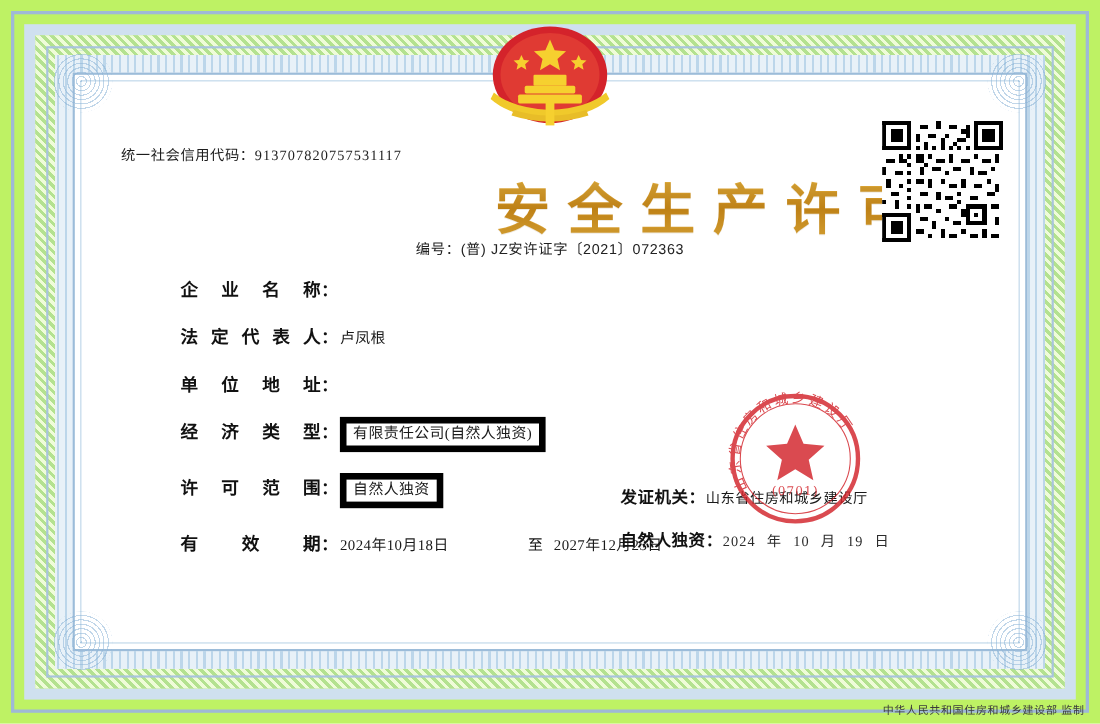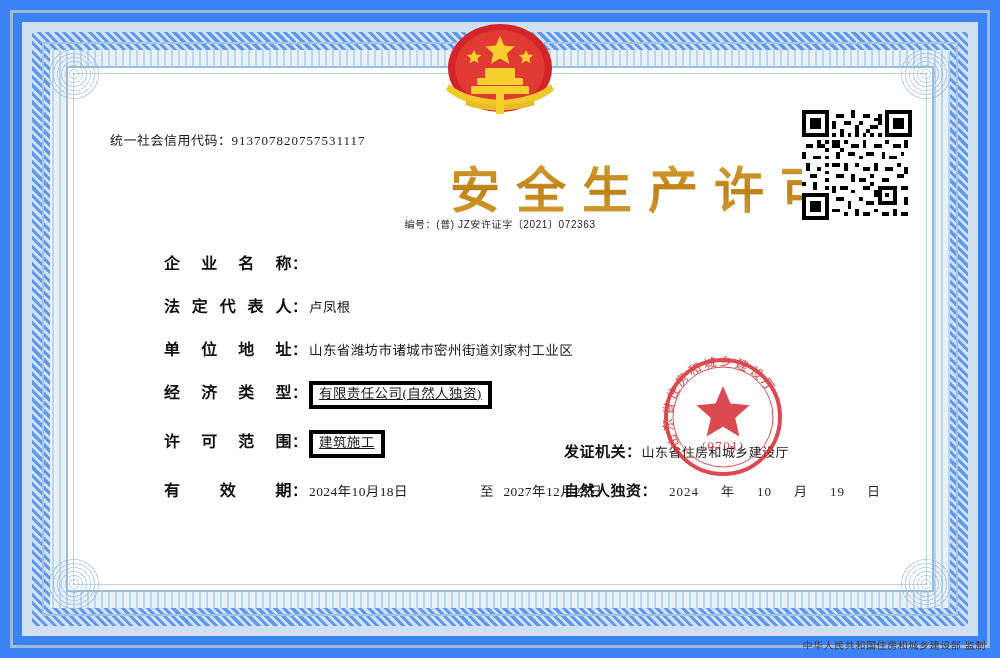--- a/index.html
+++ b/index.html
@@ -11,21 +11,21 @@
     width: 1000px;
     height: 658px;
     font-family: "Liberation Sans", sans-serif;
     overflow: hidden;
   }
 
   .certificate {
     position: relative;
     width: 1000px;
     height: 658px;
-    background: #3b82f6;
+    background: #bef264;
     box-sizing: border-box;
   }
 
   
   .border-outer {
     position: absolute;
     left: 10px;
     top: 10px;
     right: 10px;
     bottom: 10px;
@@ -177,21 +177,21 @@
     -webkit-text-fill-color: transparent;
     text-shadow: 0 1px 0 rgba(120,80,0,0.12);
   }
 
   .serial {
     position: absolute;
     left: 0;
     right: 0;
     top: 124px;
     text-align: center;
-    font-size: 10px;
+    font-size: 13px;
     color: #222;
     letter-spacing: 0.6px;
   }
 
   .fields {
     position: absolute;
     left: 76px;
     right: 20px;
     top: 158px;
   }
@@ -217,25 +217,24 @@
     font-weight: bold;
     margin-right: 2px;
   }
   .field-value {
     font-size: 13.5px;
     color: #1a1a1a;
     letter-spacing: 0.4px;
     font-family: "Liberation Serif", serif;
   }
   .field-value.boxed {
-    border: 4px solid #000000;
+    border: 6px solid #000000;
     padding: 1px 6px 2px 6px;
     display: inline-block;
     line-height: 1.25;
-    text-decoration: underline;
   }
   .date-row .field-value { margin-right: 0; }
   .date-sep {
     margin: 0 10px 0 72px;
     font-size: 13.5px;
     font-family: "Liberation Serif", serif;
   }
 
   .issuer-block {
     position: absolute;
@@ -263,21 +262,21 @@
   }
   .date-parts {
     font-weight: normal;
     font-size: 13px;
     font-family: "Liberation Serif", serif;
     letter-spacing: 1px;
     color: #2b2b2b;
     display: flex;
     align-items: baseline;
   }
-  .date-parts span { margin-right: 10px; margin-left: 12px; }
+  .date-parts span { margin-right: 10px; }
 
   
   .seal {
     position: absolute;
     right: 128px;
     bottom: 88px;
     width: 122px;
     height: 122px;
     z-index: 8;
     opacity: 0.82;
@@ -481,21 +480,20 @@
       </div>
 
       <div class="field-row">
         <div class="field-label">
           <span>单</span>
             <span>位</span>
             <span>地</span>
             <span>址</span>
         </div>
         <div class="field-colon">：</div>
-        <div class="field-value">山东省潍坊市诸城市密州街道刘家村工业区</div>
       </div>
 
       <div class="field-row">
         <div class="field-label">
           <span>经</span>
             <span>济</span>
             <span>类</span>
             <span>型</span>
         </div>
         <div class="field-colon">：</div>
@@ -503,21 +501,21 @@
       </div>
 
       <div class="field-row">
         <div class="field-label">
           <span>许</span>
             <span>可</span>
             <span>范</span>
             <span>围</span>
         </div>
         <div class="field-colon">：</div>
-        <div class="field-value boxed">建筑施工</div>
+        <div class="field-value boxed">自然人独资</div>
       </div>
 
       <div class="field-row date-row">
         <div class="field-label">
           <span>有</span>
             <span>效</span>
             <span>期</span>
         </div>
         <div class="field-colon">：</div>
         <div class="field-value">2024年10月18日</div>

